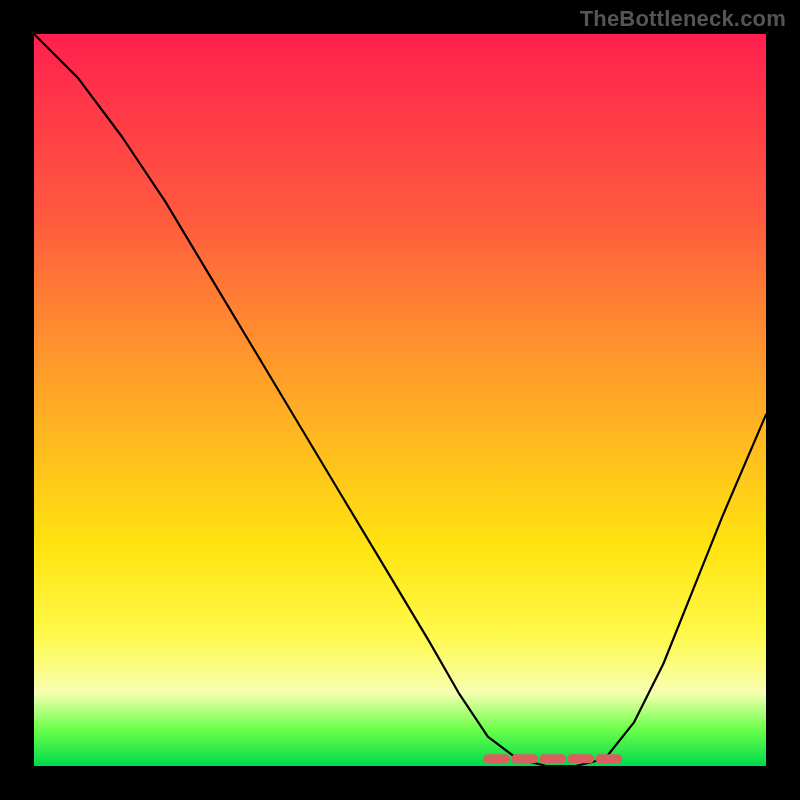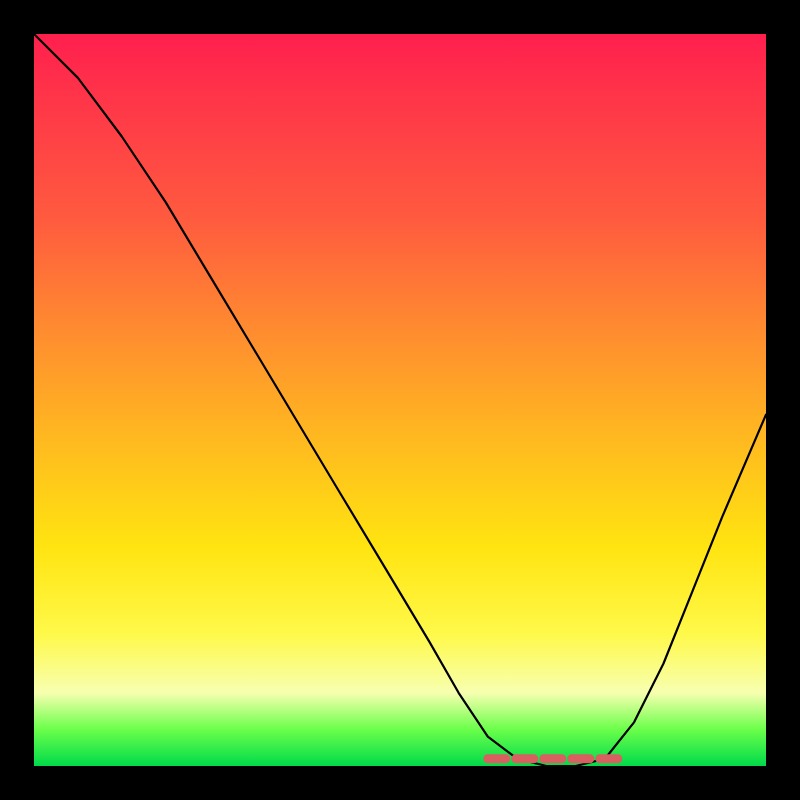--- a/index.html
+++ b/index.html
@@ -54,20 +54,21 @@
     top: 0;
     width: 732px;
     height: 732px;
     overflow: visible;
   }
 </style>
 </head>
 <body>
 <div class="frame">
 
+  <div class="watermark">TheBottleneck.com</div>
 
   <div class="plot">
     <svg class="curve" viewBox="0 0 732 732" preserveAspectRatio="none">
       <path id="curve-path" fill="none" stroke="#000" stroke-width="2.2" stroke-linecap="round" stroke-linejoin="round" d="M0.0 0.0 L43.9 43.9 L87.8 102.5 L131.8 168.4 L175.7 241.6 L219.6 314.8 L263.5 388.0 L307.4 461.2 L351.4 534.4 L395.3 607.6 L424.6 658.8 L453.8 702.7 L483.1 724.7 L512.4 732.0 L541.7 732.0 L571.0 724.7 L600.2 688.1 L629.5 629.5 L658.8 556.3 L688.1 483.1 L732.0 380.6"></path>
       <path id="flat-path" fill="none" stroke="#d86060" stroke-width="9" stroke-linecap="round" stroke-linejoin="round" stroke-dasharray="18 10" d="M453.8 724.7 L585.6 724.7"></path>
     </svg>
   </div>
 
 </div>
 

